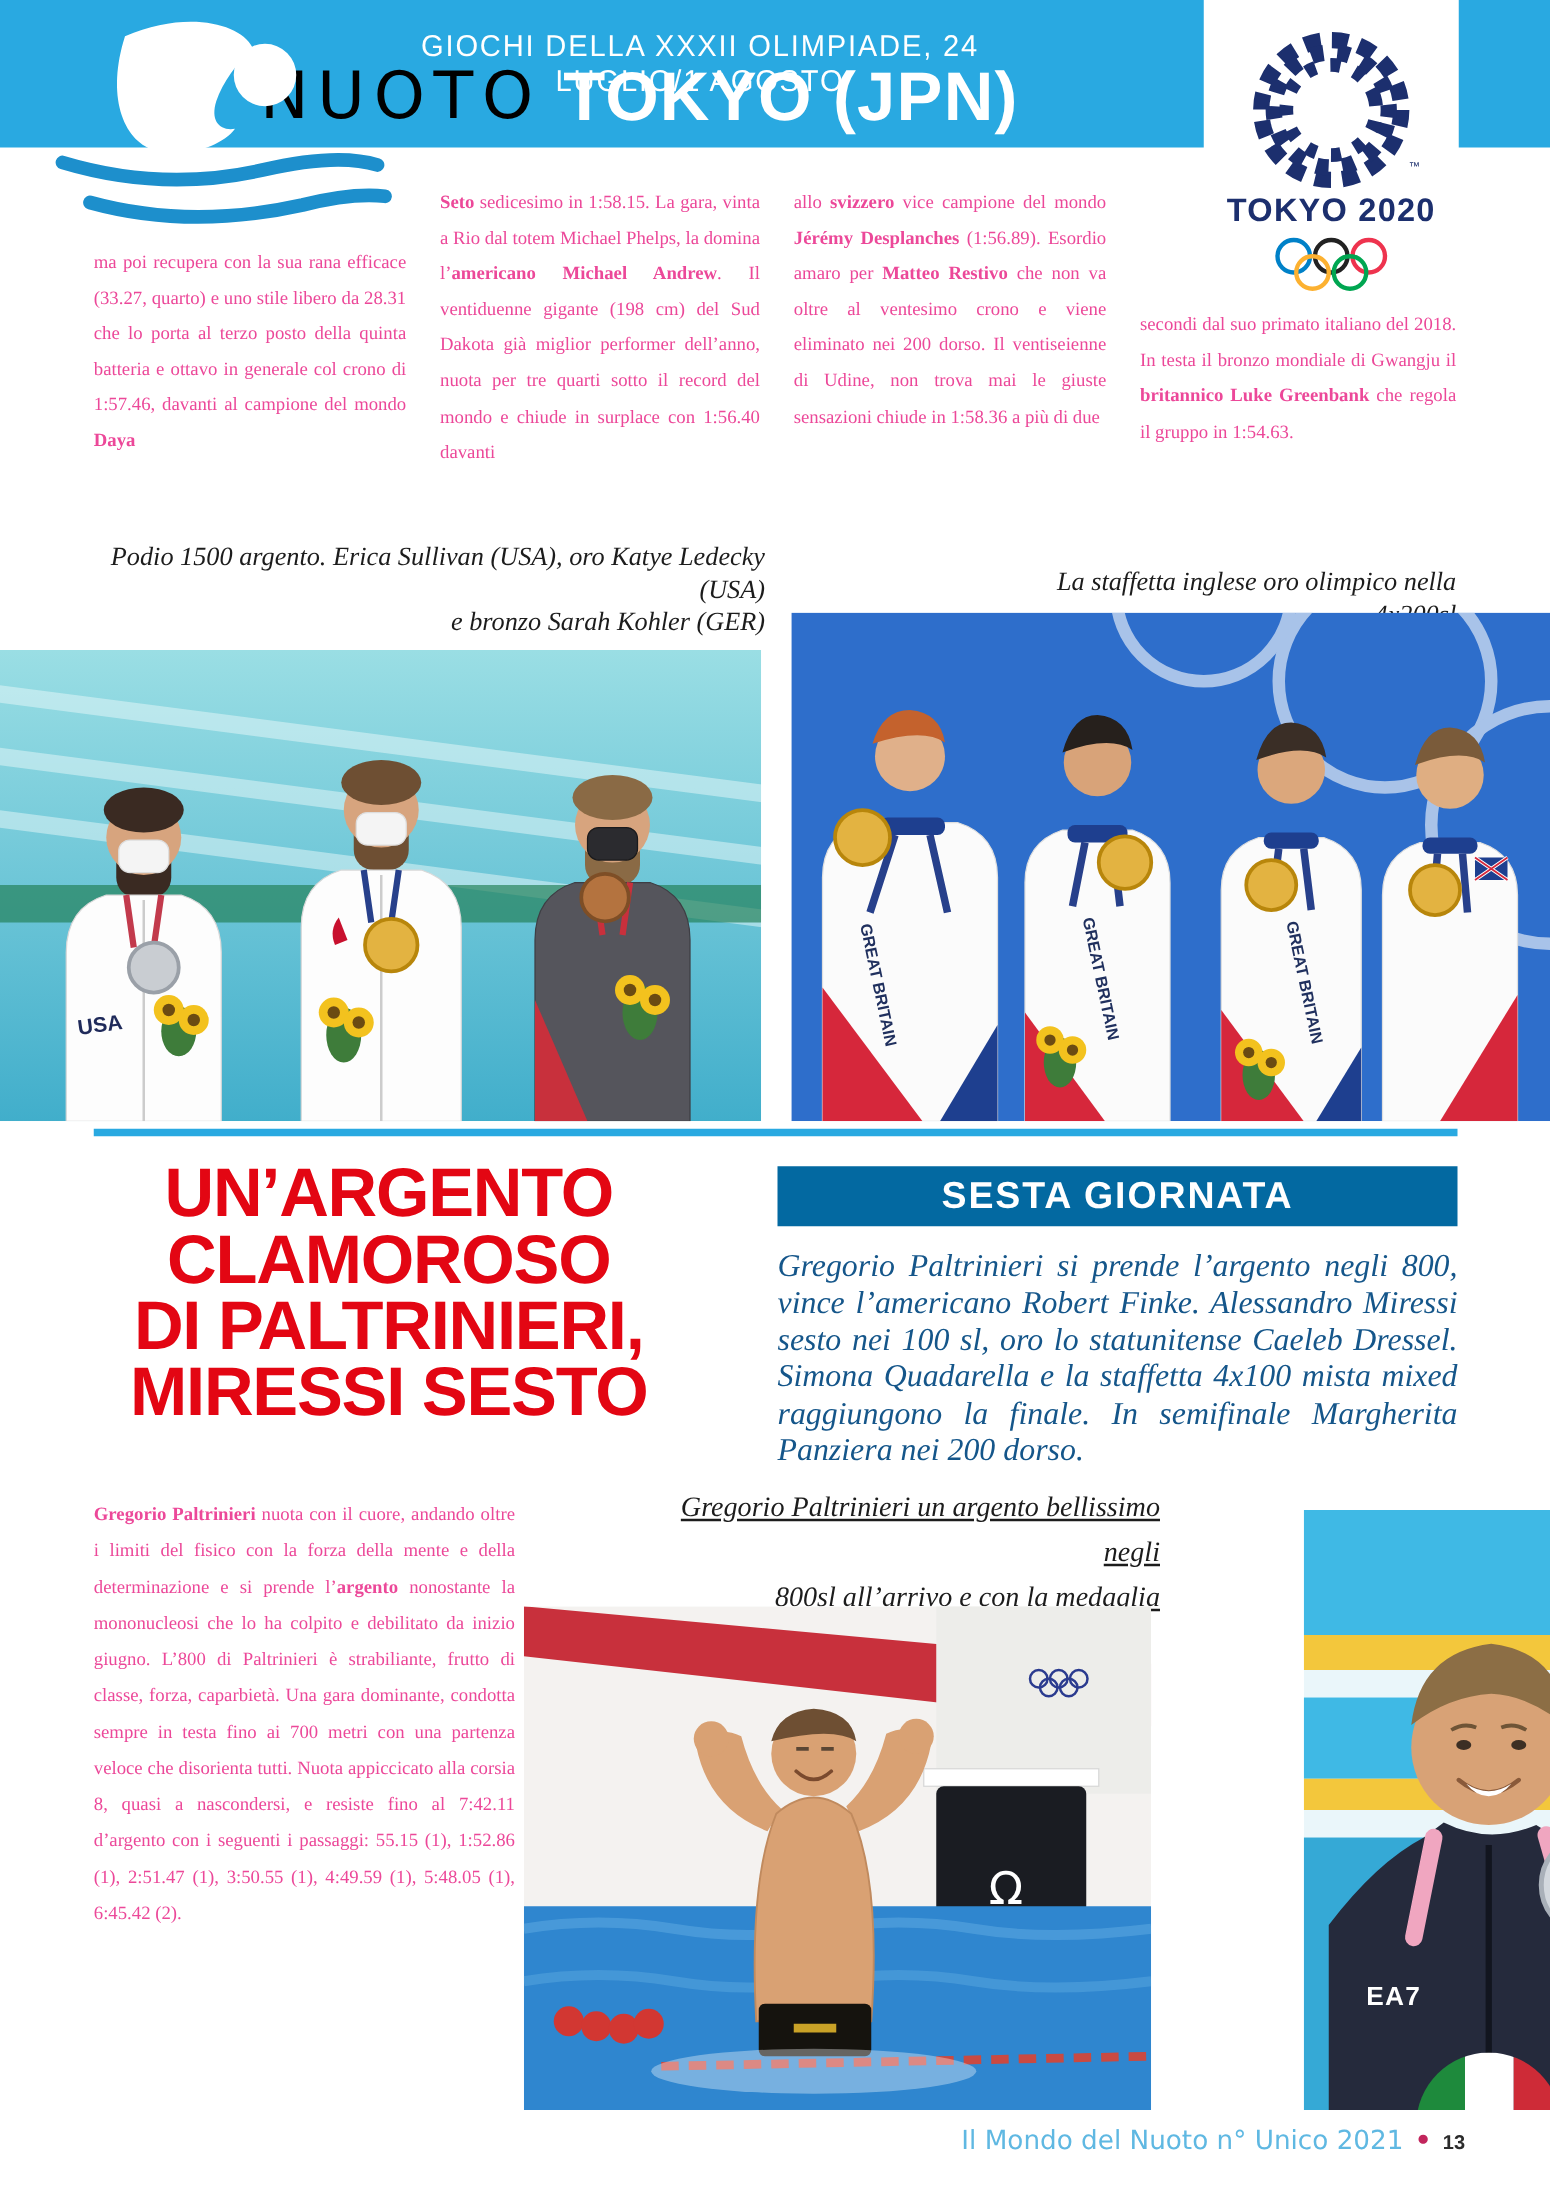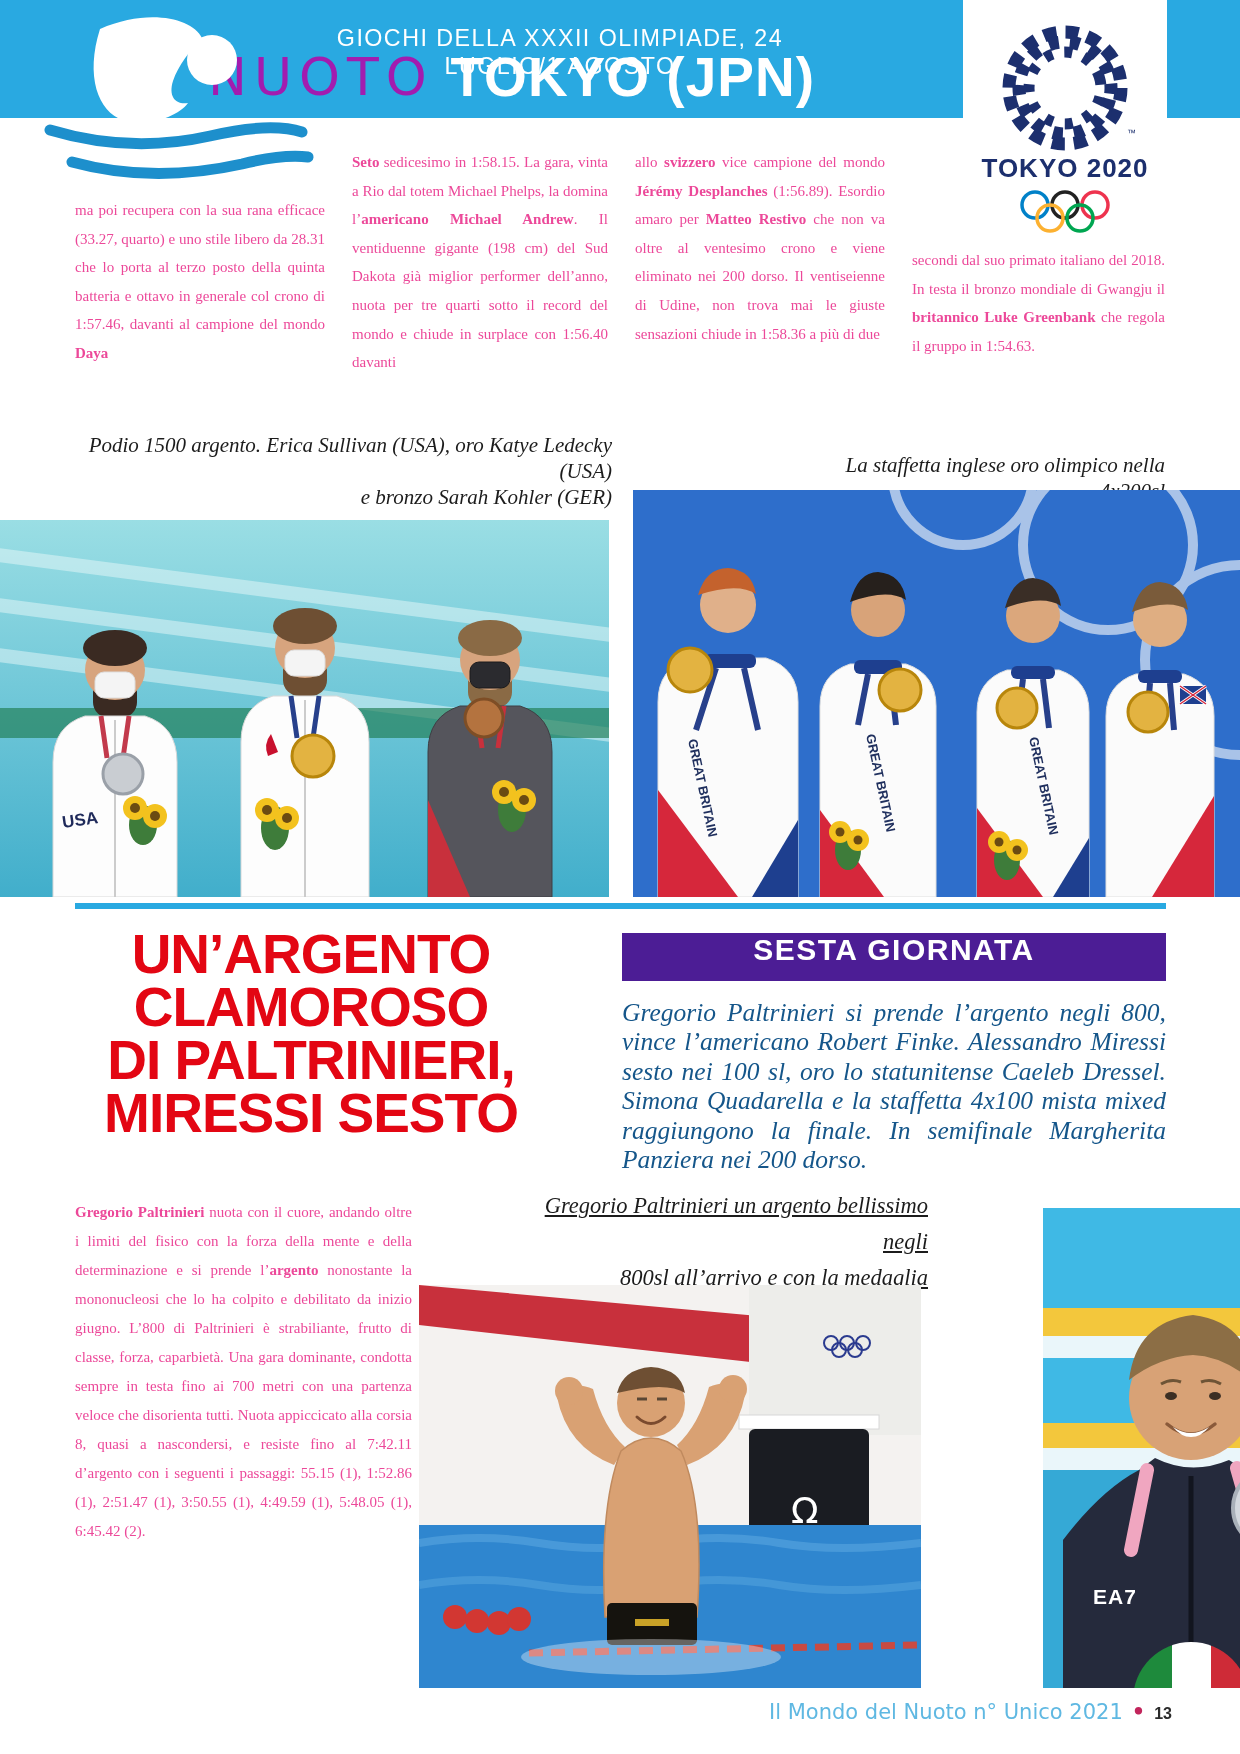--- a/index.html
+++ b/index.html
@@ -1,28 +1,28 @@
 <!DOCTYPE html>
 <html><head>
 <meta charset="utf-8">
 <style>
   * { margin:0; padding:0; box-sizing:border-box; }
   html,body { width:1240px; height:1754px; }
   body { position:relative; background:#fff; font-family:"Liberation Serif", serif; overflow:hidden; }
   .abs { position:absolute; }
   .bar { background:#29A9E1; }
   .kicker { color:#fff; font-family:"Liberation Sans", sans-serif; font-size:24px; letter-spacing:1.5px; text-align:center; transform:scaleX(.97); }
-  .nuoto { color:#a21caf; font-family:"DejaVu Sans", sans-serif; font-size:52px; letter-spacing:7px; font-weight:400;text-align:right; }
+  .nuoto { color:#000000; font-family:"DejaVu Sans", sans-serif; font-size:52px; letter-spacing:7px; font-weight:400;text-align:right; }
   .tokyojpn { color:#fff; font-family:"Liberation Sans", sans-serif; font-size:55px; font-weight:700; letter-spacing:1px; text-align:right; }
   .col { font-size:15px; line-height:28.6px; text-align:justify; color:#ec4899; }
   .caption { font-style:italic; font-size:21px; line-height:26px; color:#1c1c1c; }
   .capline { display:block; }
   .rule { background:#29A9E1; }
   .headline { font-family:"Liberation Sans", sans-serif; font-weight:700; color:#E30613; font-size:55px; line-height:53px; text-align:center; letter-spacing:-1px; }
-  .banner { background:#4c1d95; color:#fff; font-family:"Liberation Sans", sans-serif; font-weight:700; font-size:30px; letter-spacing:1.5px; display:flex; align-items:flex-start; justify-content:center; }
+  .banner { background:#0369a1; color:#fff; font-family:"Liberation Sans", sans-serif; font-weight:700; font-size:30px; letter-spacing:1.5px; display:flex; align-items:center; justify-content:center; }
   .lead { font-style:italic; font-size:25.5px; line-height:29.4px; color:#15568A; text-align:justify; }
   .caption-mid { font-style:italic; font-size:22.5px; line-height:36px; color:#1c1c1c; text-align:right; }
   .footer { font-family:"DejaVu Sans", sans-serif; font-size:21px; color:#5FB8E2; text-align:right; }
   .f-dot { color:#C2255C; margin:0 9px; font-weight:700; }
   .f-page { color:#2b2b2b; font-weight:700; font-size:16px; font-family:"Liberation Sans", sans-serif; }
   .photo { position:absolute; overflow:hidden; }
   .photo svg { display:block; }
   b { font-weight:bold; }
 </style>
 </head>

